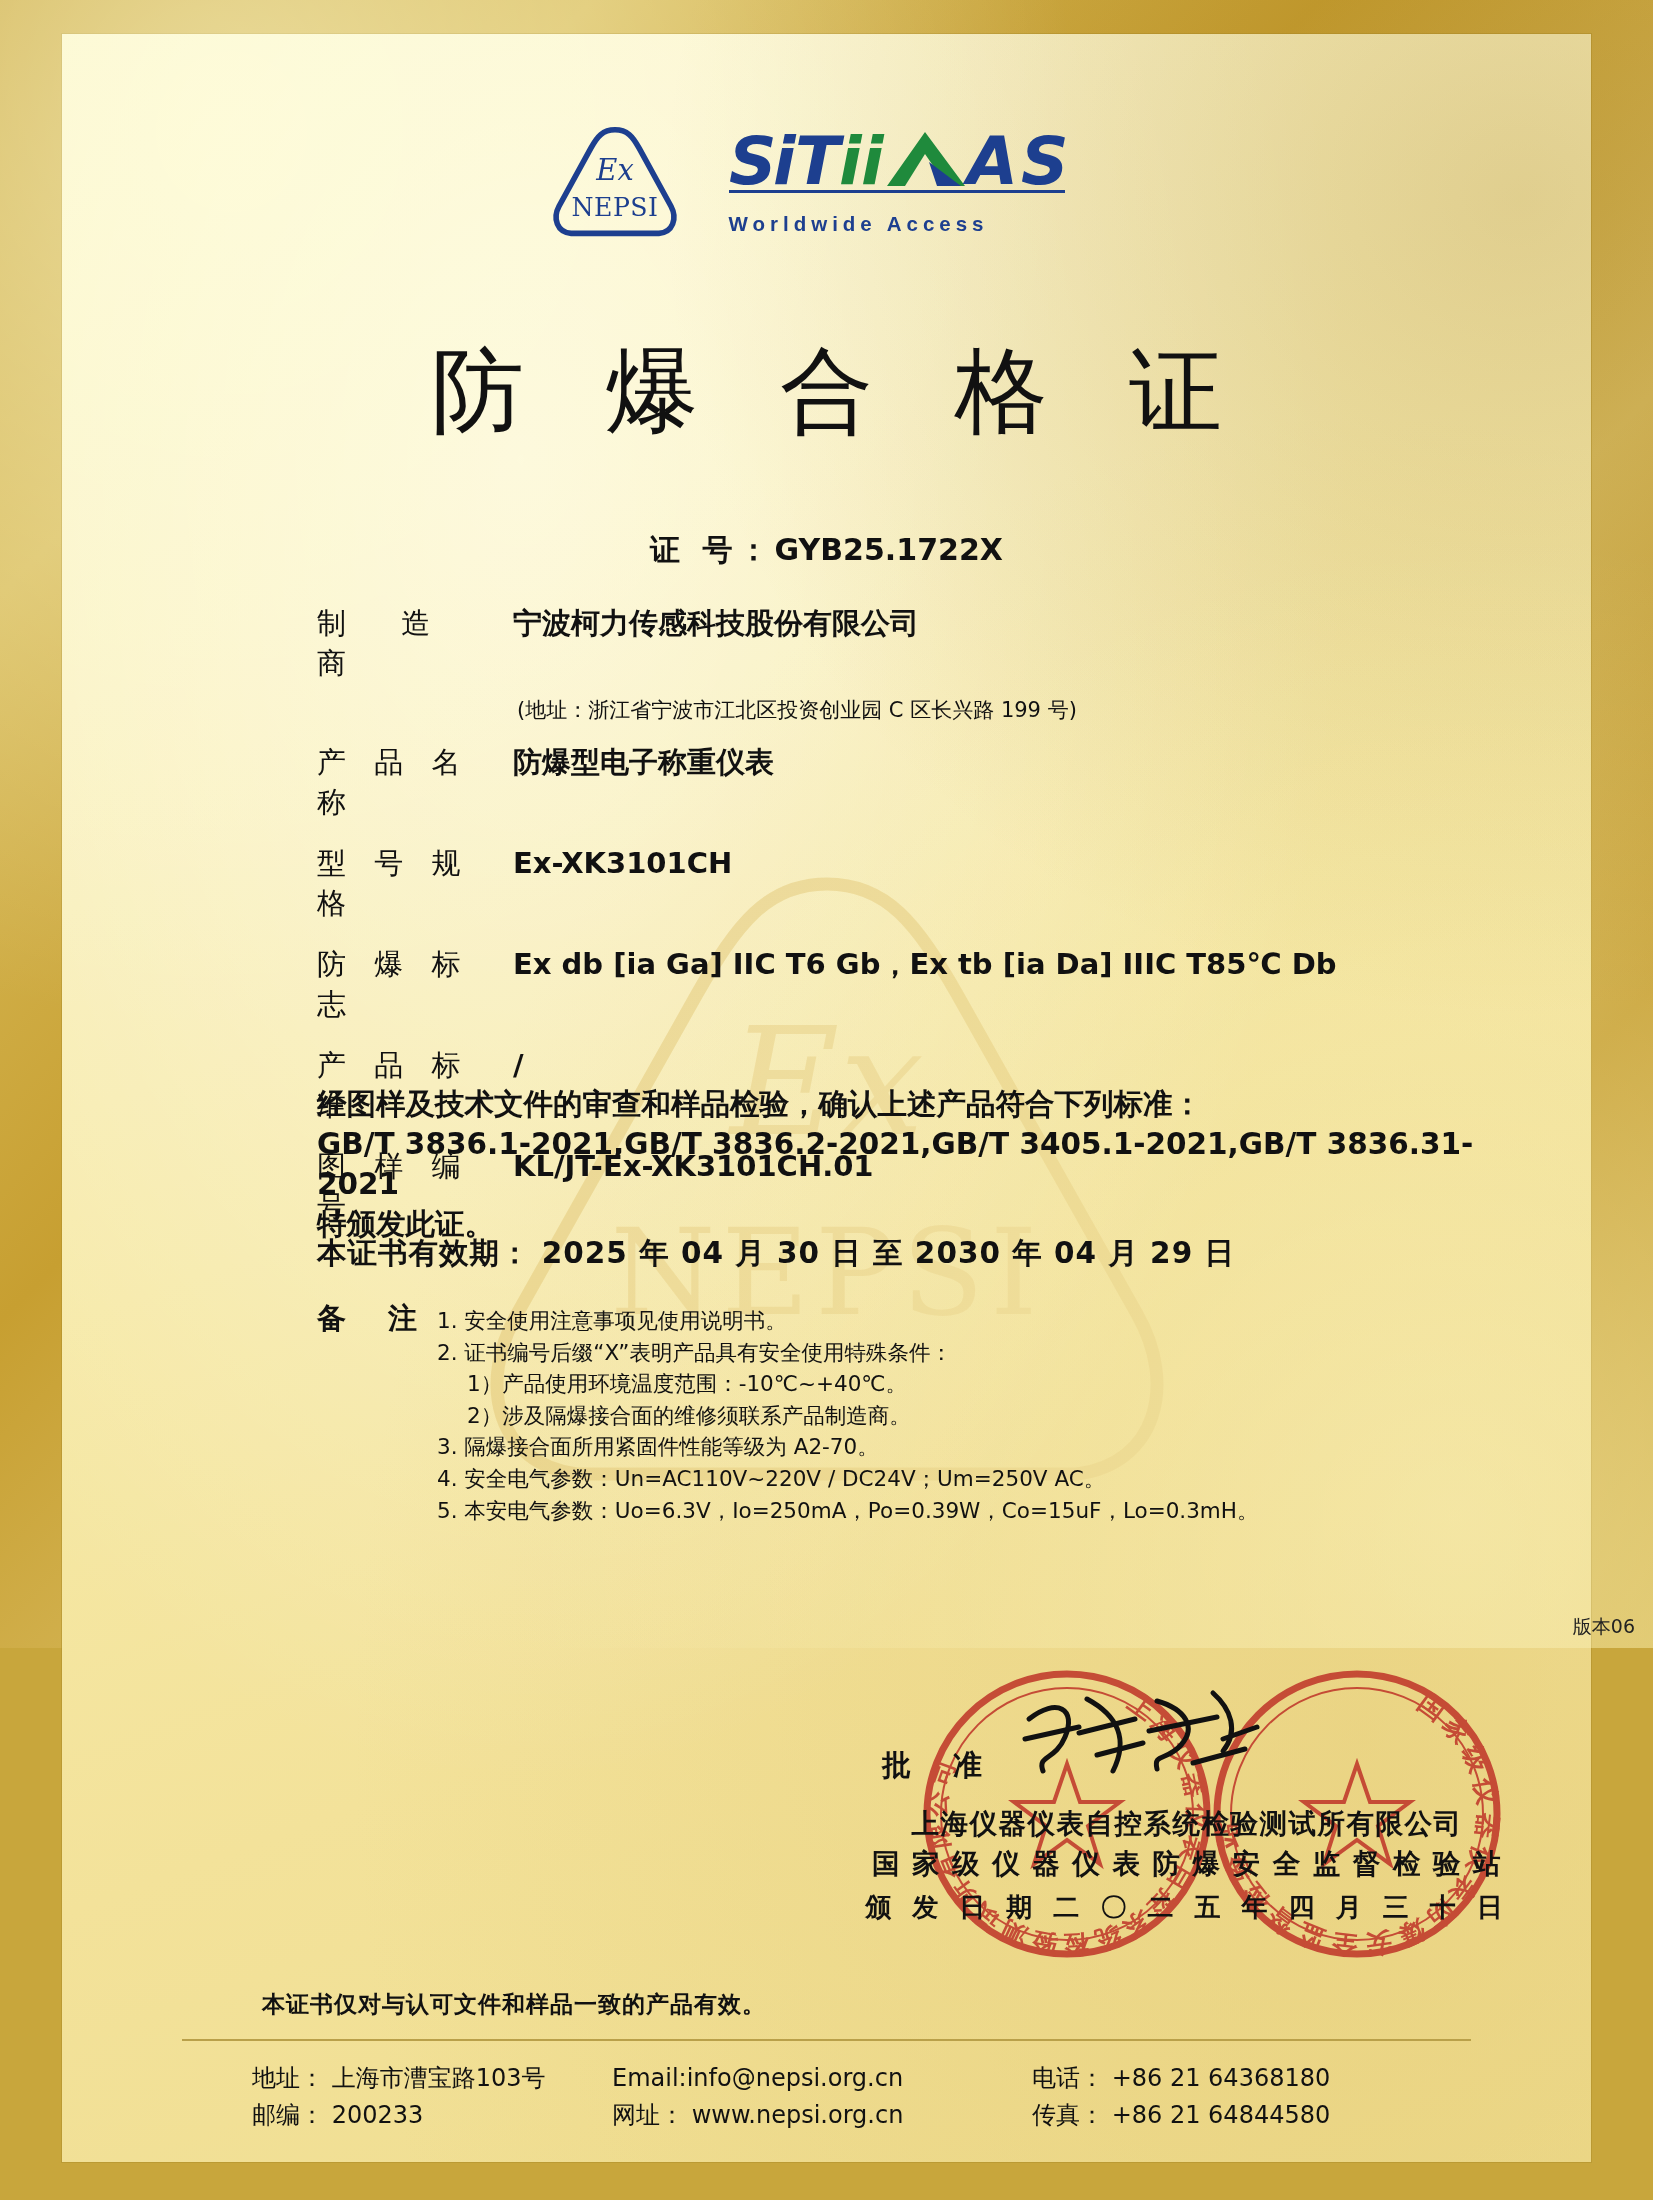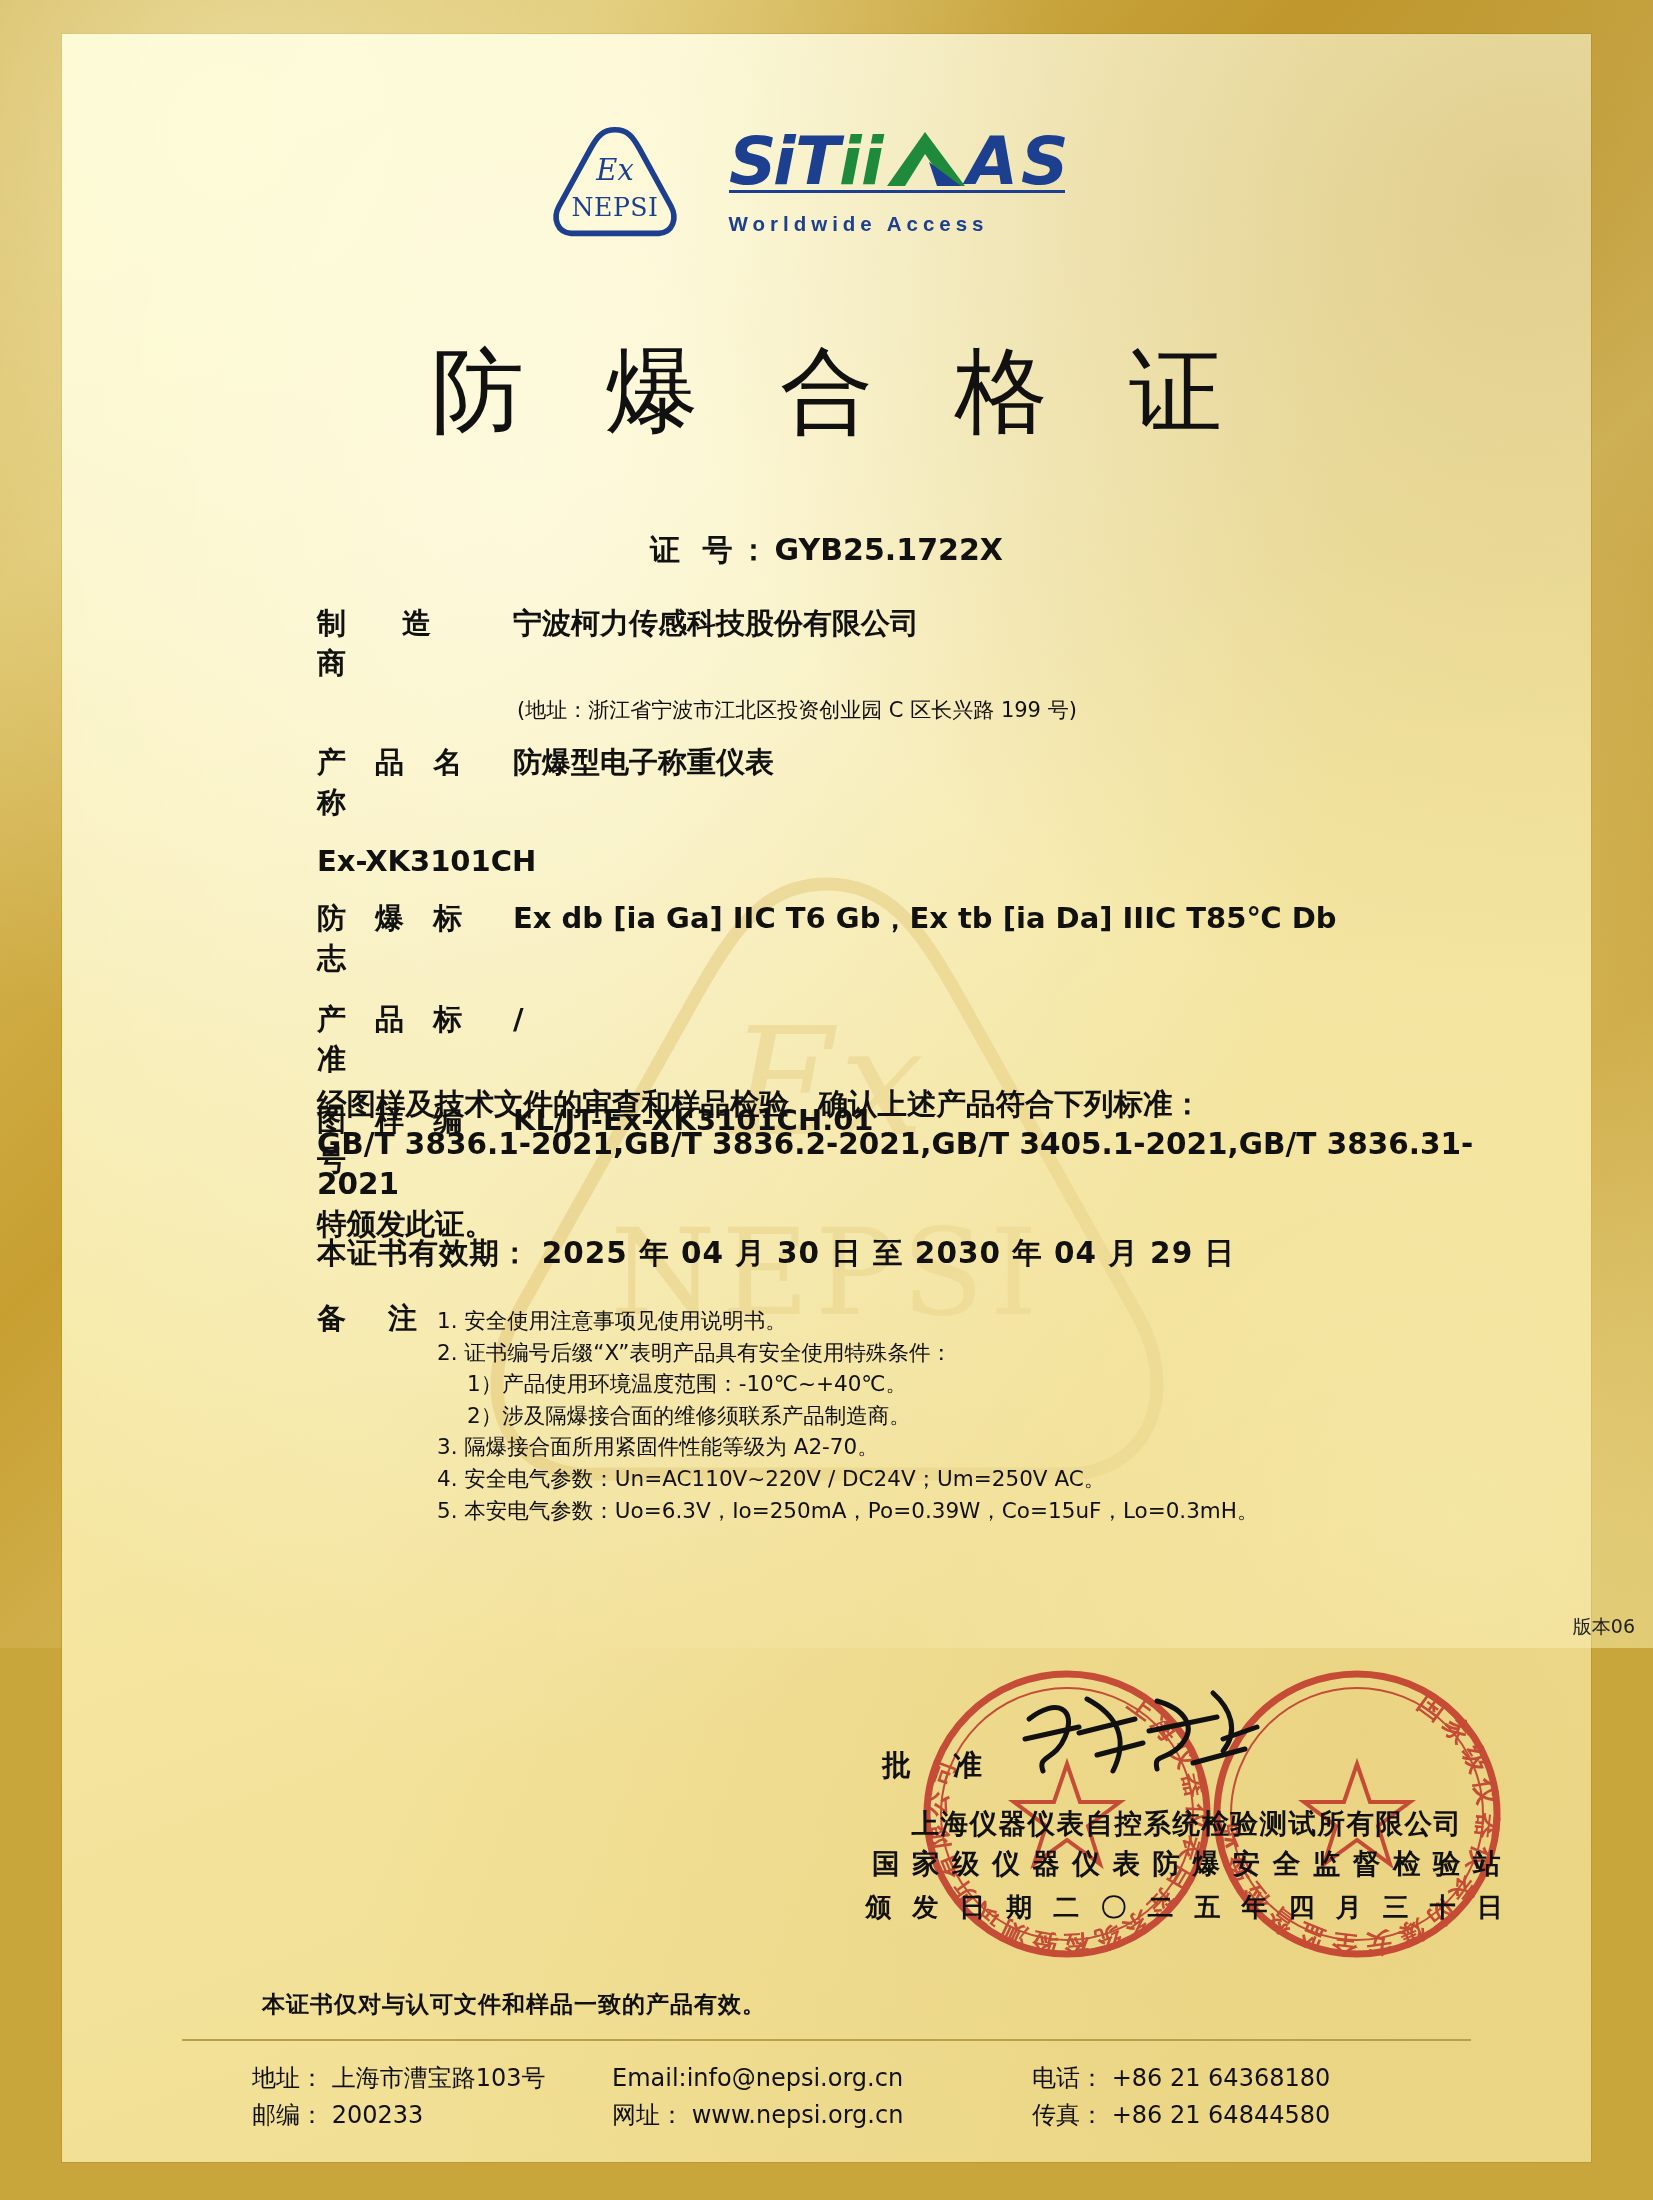--- a/index.html
+++ b/index.html
@@ -127,21 +127,21 @@
   }
   .field-row {
     display: flex;
     align-items: baseline;
     margin-bottom: 21px;
   }
   .field-label {
     width: 196px;
     flex: none;
     font-size: 29px;
-    font-weight: bold;
+    font-weight: normal;
     color: #111;
     font-family: "DejaVu Sans", sans-serif;
     letter-spacing: 0px;
   }
   .lbl-3 { letter-spacing: 23px; }
   .lbl-4 { letter-spacing: 9.5px; }
   .field-value {
     font-size: 29px;
     font-weight: bold;
     color: #111;
@@ -342,20 +342,21 @@
         <div class="field-label lbl-3">制 造 商</div>
         <div class="field-value">宁波柯力传感科技股份有限公司</div>
       </div>
       <div class="addr-line">(地址：浙江省宁波市江北区投资创业园 C 区长兴路 199 号)</div>
 
       <div class="field-row">
         <div class="field-label lbl-4">产 品 名 称</div>
         <div class="field-value">防爆型电子称重仪表</div>
       </div>
       <div class="field-row">
+        <div class="field-label lbl-4">型 号 规 格</div>
         <div class="field-value">Ex-XK3101CH</div>
       </div>
       <div class="field-row">
         <div class="field-label lbl-4">防 爆 标 志</div>
         <div class="field-value">Ex db [ia Ga] IIC T6 Gb，Ex tb [ia Da] IIIC T85℃ Db</div>
       </div>
       <div class="field-row">
         <div class="field-label lbl-4">产 品 标 准</div>
         <div class="field-value">/</div>
       </div>

